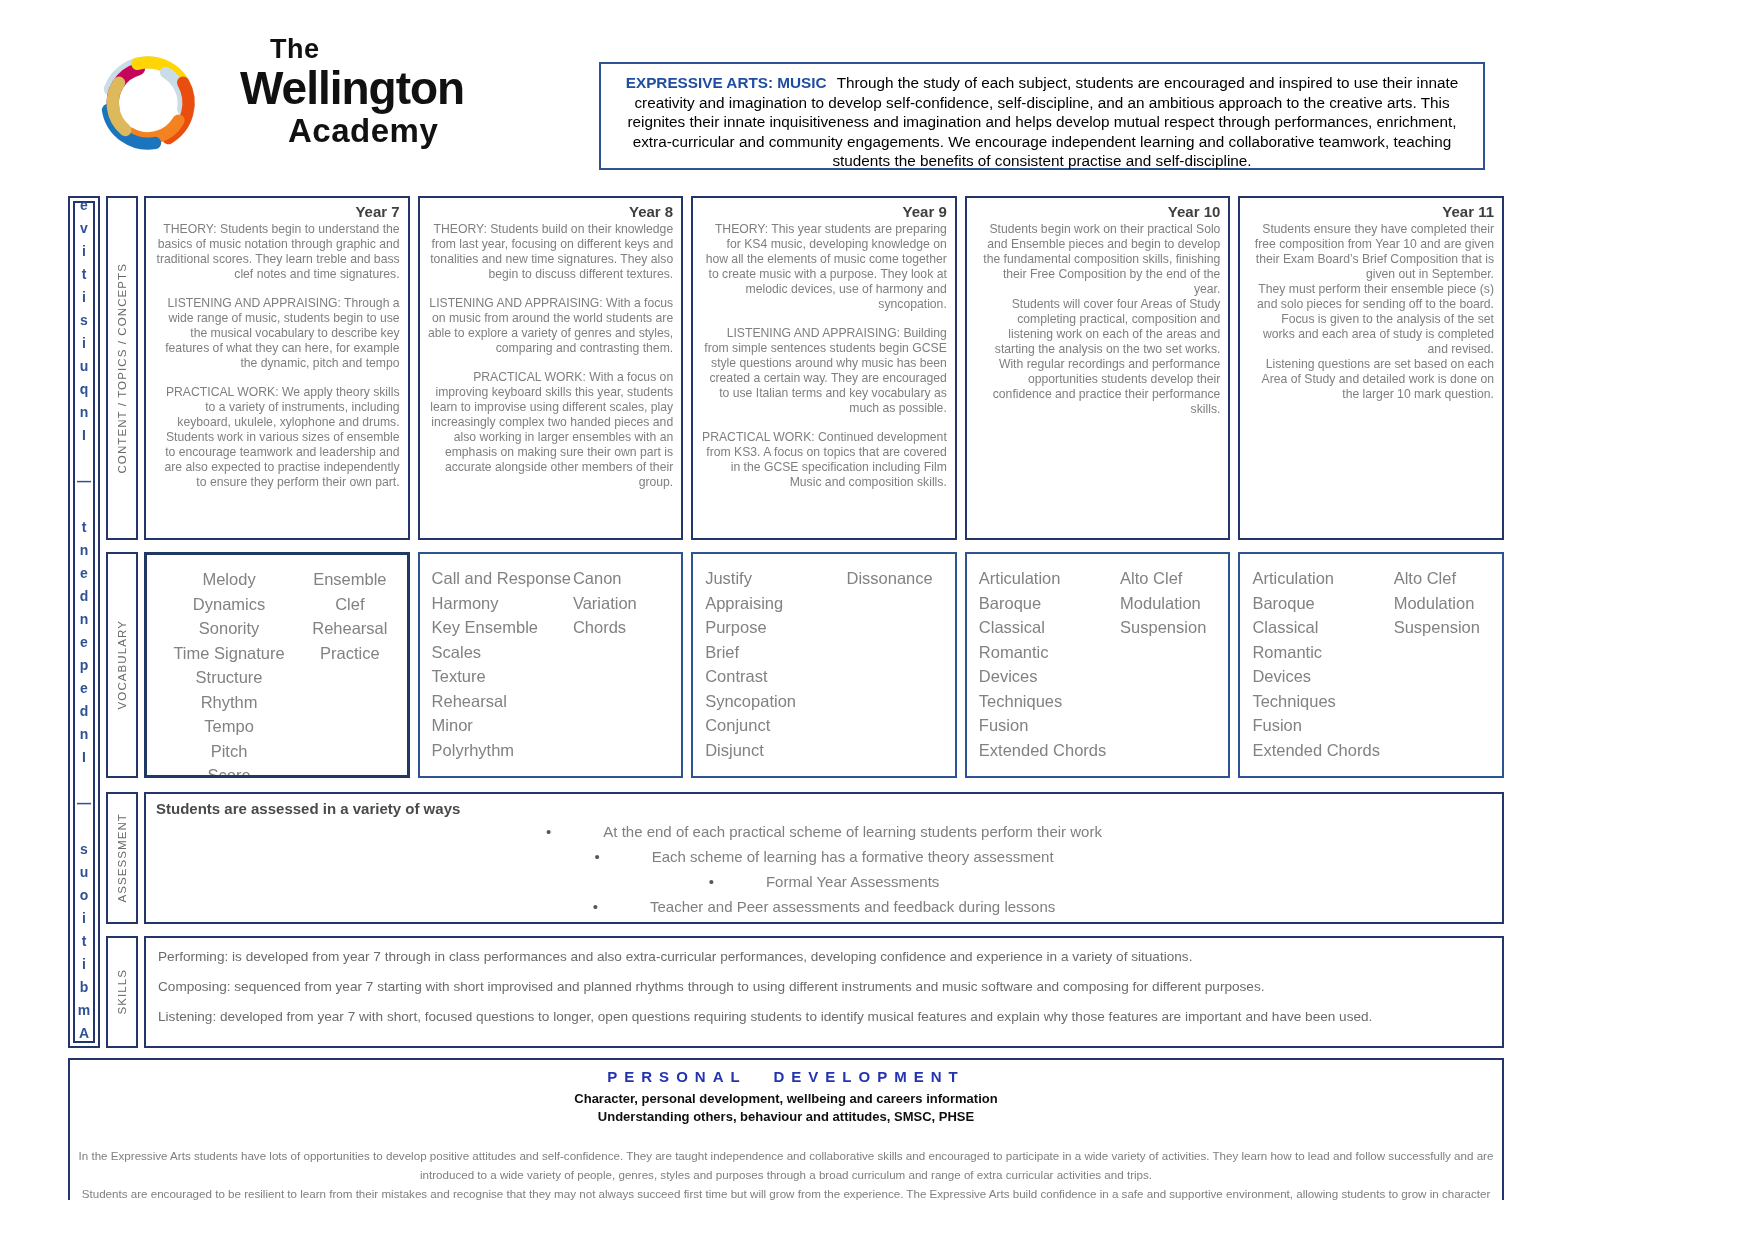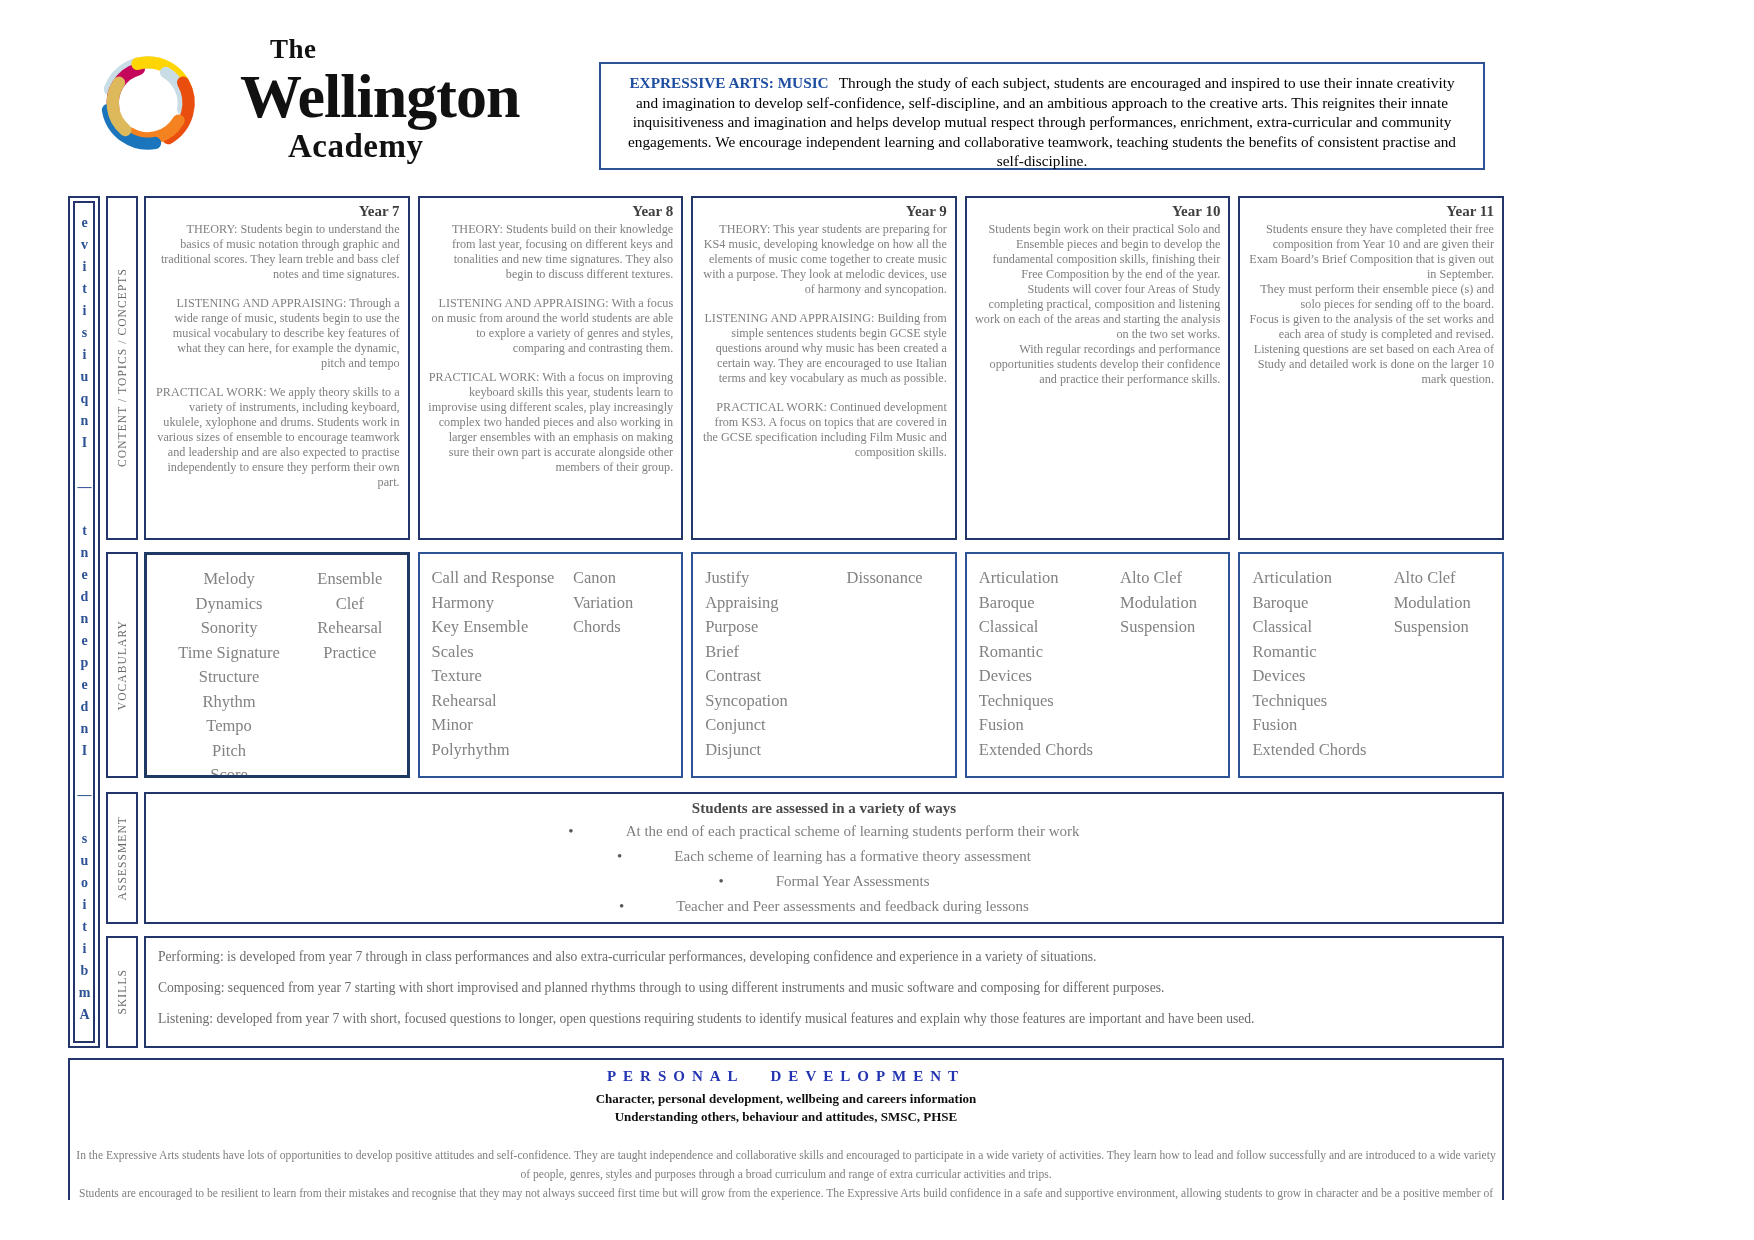--- a/index.html
+++ b/index.html
@@ -1,24 +1,24 @@
 <!DOCTYPE html>
 <html><head>
 <meta charset="utf-8">
 <style>
   * { box-sizing: border-box; margin: 0; padding: 0; }
   html,body { background:#fff; }
   body { font-family: "Liberation Sans", sans-serif; }
-  .page { position:relative; width:1754px; height:1200px; background:#ffffff; overflow:hidden;font-family:Liberation Serif, serif; }
+  .page { position:relative; width:1754px; height:1200px; background:#ffffff; overflow:hidden; }
 
   
   .logo { position:absolute; left:62px; top:28px; width:172px; height:150px; }
   .name-block { position:absolute; left:240px; top:34px; width:380px; color:#111; }
   .name-the { font-size:27px; font-weight:600; margin-left:30px; letter-spacing:.5px; }
-  .name-main { font-size:62px; font-weight:700; letter-spacing:-1px; line-height:1.02; }
+  .name-main { font-size:46px; font-weight:700; letter-spacing:-1px; line-height:1.02; }
   .name-academy { font-size:33px; font-weight:600; margin-left:48px; letter-spacing:.5px; }
 
   .intro-box { position:absolute; left:599px; top:62px; width:886px; height:108px;
     border:2px solid #2E5395; padding:9px 16px 6px; text-align:center;
     font-size:15.3px; line-height:1.28; color:#000; }
   .intro-label { font-weight:bold; color:#1F4EA1; margin-right:10px; }
 
   
   .band { position:absolute; left:68px; top:196px; width:1436px; height:852px; display:flex; }
   .motto-box { width:32px; height:852px; border:2px solid #24356B; padding:3px; margin-right:6px; flex:none; }
@@ -45,21 +45,21 @@
   .year-col p { font-size:12.2px; line-height:1.23; color:#7F7F7F; margin:0 0 14px;text-align:right; }
   .year-col.tight p { margin:0; }
 
   .vocab-box { border:2px solid #2E5395; padding:12px 6px 6px 12px; display:flex; overflow:hidden; }
   .vocab-box.emph { border:3px solid #1F3864;text-align:center; }
   .vocab-col1 { width:58%; }
   .vocab-col2 { width:42%; }
   .vocab-col1 div, .vocab-col2 div { font-size:16.5px; line-height:24.5px; color:#828282; }
 
   .assess-box { height:132px; margin-bottom:12px; border:2px solid #24356B; padding:6px 10px; overflow:hidden; }
-  .assess-title { text-align:center; font-size:15px; font-weight:bold; color:#4A4A4A; margin-bottom:2px; }
+  .assess-title { font-size:15px; font-weight:bold; color:#4A4A4A; margin-bottom:2px; }
   .assess-list .assess-line { display:flex; justify-content:center; font-size:15px; line-height:25px; color:#7F7F7F; }
   .assess-list .assess-line::before { content:"\2022"; color:#595959; margin-right:52px; }
 
   .skills-box { height:112px; border:2px solid #24356B; padding:11px 12px; overflow:hidden; }
   .skills-box .skill-line { font-size:13.6px; color:#6B6B6B; margin-bottom:15px; white-space:nowrap; }
 
   
   .pd-box { position:absolute; left:68px; top:1058px; width:1436px; height:146px;
     border:2px solid #24356B; border-bottom:4px solid #2430C8; padding:8px 6px 4px; text-align:center; overflow:hidden; }
   .pd-title { font-size:15px; font-weight:bold; color:#2433B0; letter-spacing:7px; word-spacing:16px; margin-bottom:5px; }

